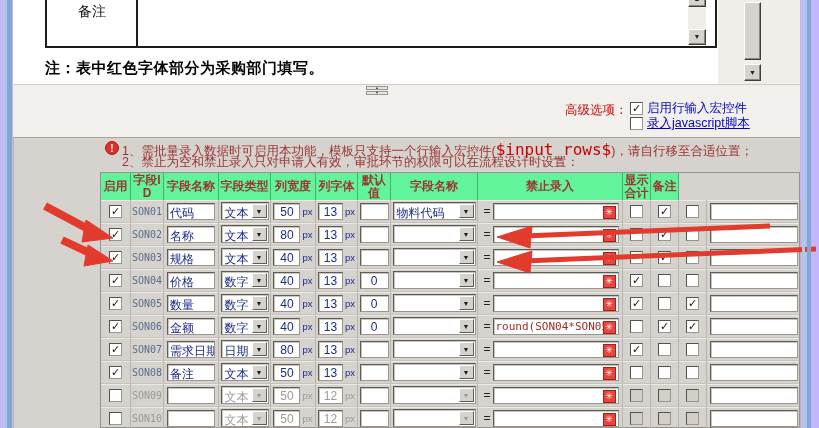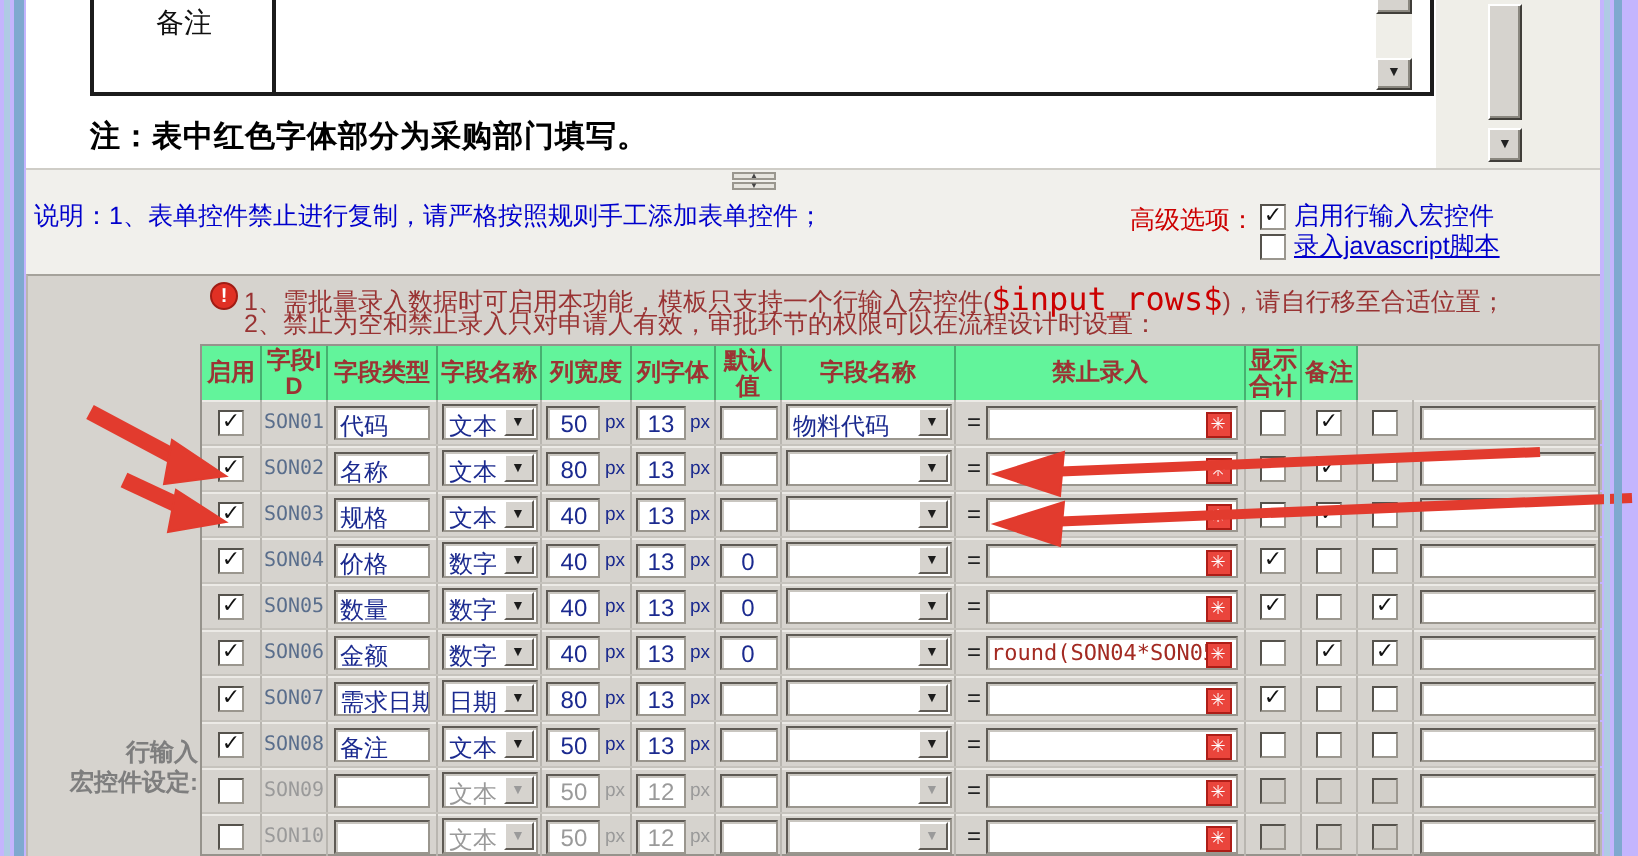--- a/index.html
+++ b/index.html
@@ -118,50 +118,45 @@
   </div>
   <div class="abs grip" style="left:746px;top:86px;width:14px;height:9px;"></div>
 
   <div class="abs splitband"></div>
   <div class="abs split-handle">
     <div class="h">▲</div>
     <div class="h">▼</div>
   </div>
 
   <div class="abs instr">
-    <div class="abs blue-t" style="left:4px;top:3px;">说明：1、表单控件禁止进行复制，请严格按照规则手工添加表单控件；</div>
     <div class="abs red-t" style="left:552px;top:5px;">高级选项：</div>
     <div class="abs" id="adv-opts" style="left:617px;top:4px;">
         <div class="xp-row" style="height: 15px;">
           <div class="cb">✓</div>
           <span class="blue-t">启用行输入宏控件</span>
         </div>
         <div class="xp-row" style="height: 15px;">
           <div class="cb"></div>
           <span class="blue-t" style="text-decoration: underline;">录入javascript脚本</span>
         </div>
       </div>
   </div>
 
   <div class="abs panel">
     <div class="abs warn-ic" style="left:91px;top:3px;">!</div>
     <div class="abs warn-t" style="left:108px;top:2px;"><span>1、需批量录入数据时可启用本功能，模板只支持一个行输入宏控件(</span><span class="mono" style="color:var(--redcode);font-size:16px;">$input_rows$</span><span>)，请自行移至合适位置；</span></div>
     <div class="abs warn-t" style="left:108px;top:16px;">2、禁止为空和禁止录入只对申请人有效，审批环节的权限可以在流程设计时设置：</div>
-    <div class="abs macro-label" style="left:0;top:231px;width:85px;">
-      <div>行输入</div>
-      <div>宏控件设定:</div>
-    </div>
   </div>
 
   <div class="abs" id="ftable">
     <div class="grid" id="thead" style="height: 27px; grid-template-columns: 30px 33px 55px 52px 45px 42px 33px 87px 145px 28px 28px 28px 94px;">
         <div class="hc">启用</div>
         <div class="hc">字段ID</div>
+        <div class="hc">字段名称</div>
         <div class="hc">字段类型</div>
-        <div class="hc">字段名称</div>
         <div class="hc">列宽度</div>
         <div class="hc">列字体</div>
         <div class="hc">默认值</div>
         <div class="hc">字段名称</div>
         <div class="hc">禁止录入</div>
         <div class="hc">显示合计</div>
         <div class="hc">备注</div>
       </div>
     <div id="tbody">
         <div class="grid trow" style="grid-template-columns: 30px 33px 55px 52px 45px 42px 33px 87px 145px 28px 28px 28px 94px;">

